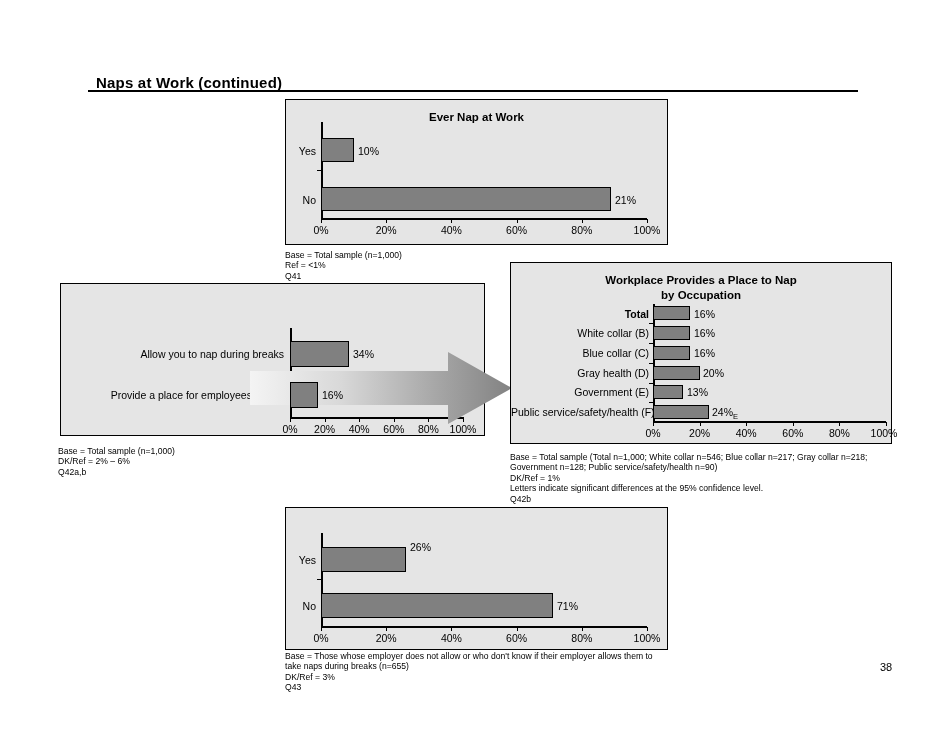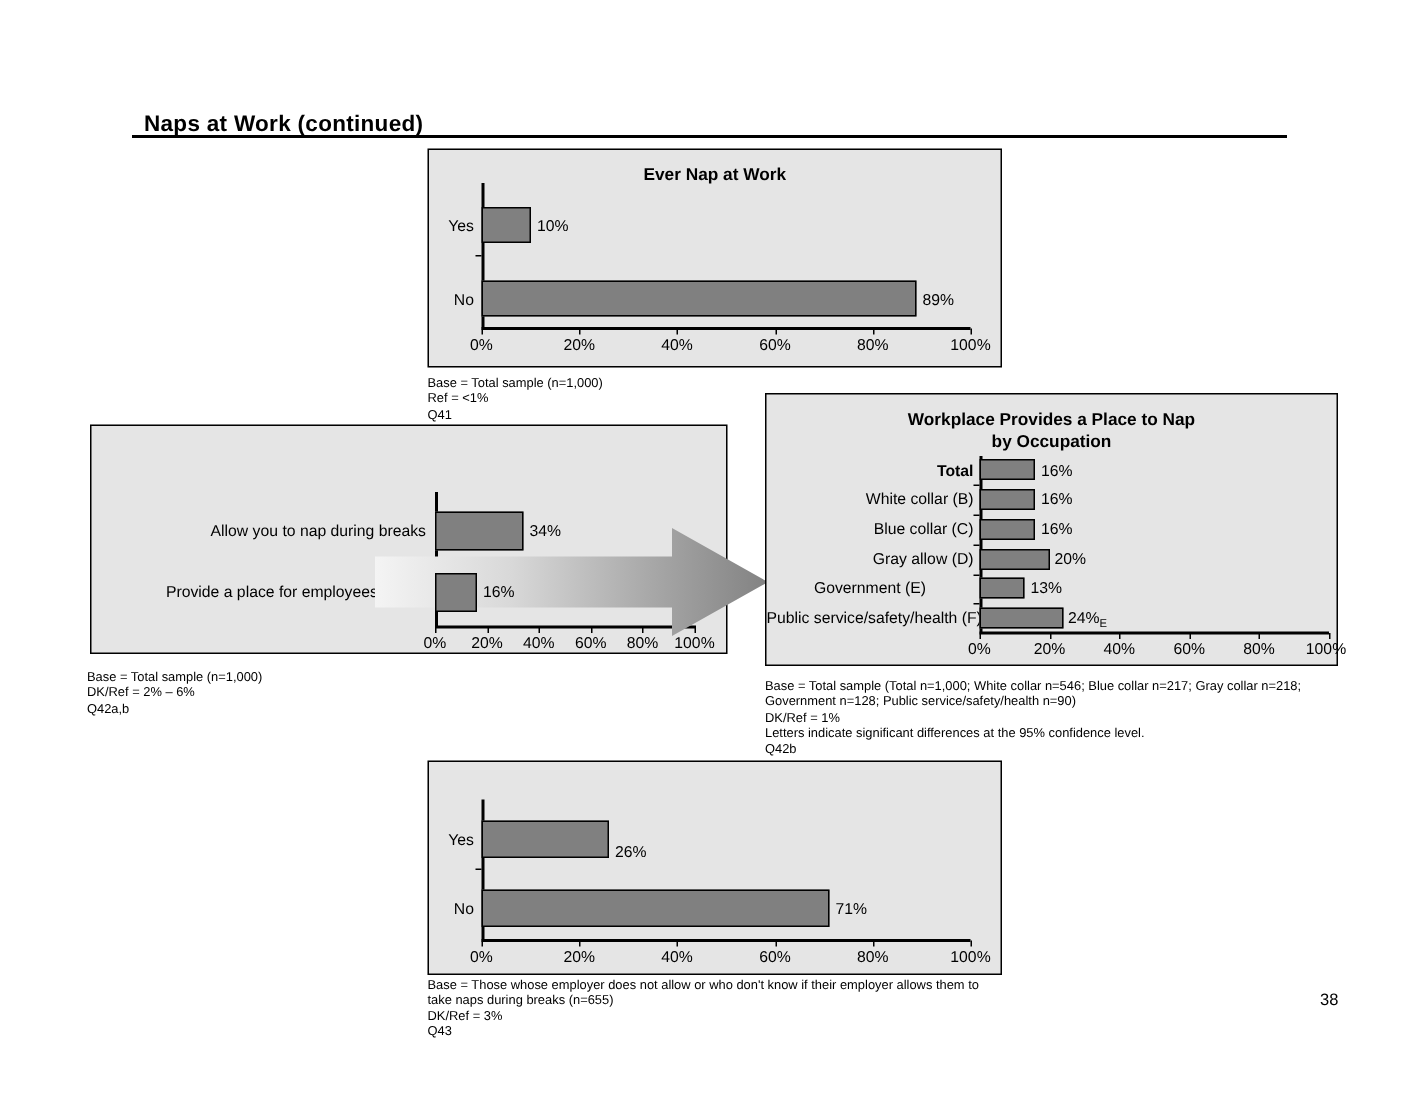--- a/index.html
+++ b/index.html
@@ -152,21 +152,21 @@
     <div class="axis-hline" style="left:35px; top:118px; width:326px;"></div>
 
     <div class="ytick" style="left:31px; top:70px;"></div>
 
     <div class="cat-label" style="left:0px; top:45px; width:30px;">Yes</div>
     <div class="bar" style="left:35px; top:38px; width:32.6px; height:24px;"></div>
     <div class="bar-value" style="left:72px; top:45px;">10%</div>
 
     <div class="cat-label" style="left:0px; top:94px; width:30px;">No</div>
     <div class="bar" style="left:35px; top:87px; width:290.1px; height:24px;"></div>
-    <div class="bar-value" style="left:329px; top:94px;">89%</div>
+    <div class="bar-value" style="left:329px; top:94px;">21%</div>
 
     <div class="tick" style="left:35px; top:119px;"></div>
     <div class="tick" style="left:100.2px; top:119px;"></div>
     <div class="tick" style="left:165.4px; top:119px;"></div>
     <div class="tick" style="left:230.6px; top:119px;"></div>
     <div class="tick" style="left:295.8px; top:119px;"></div>
     <div class="tick" style="left:361px; top:119px;"></div>
 
     <div class="xtick-label" style="left:35px; top:124px;">0%</div>
     <div class="xtick-label" style="left:100.2px; top:124px;">20%</div>
@@ -254,25 +254,25 @@
     <div class="bar-value" style="left:183px; top:45px;">16%</div>
 
     <div class="cat-label" style="left:0px; top:64px; width:138px;">White collar (B)</div>
     <div class="bar" style="left:142px; top:63px; width:37.3px; height:14px;"></div>
     <div class="bar-value" style="left:183px; top:64px;">16%</div>
 
     <div class="cat-label" style="left:0px; top:84px; width:138px;">Blue collar (C)</div>
     <div class="bar" style="left:142px; top:83px; width:37.3px; height:14px;"></div>
     <div class="bar-value" style="left:183px; top:84px;">16%</div>
 
-    <div class="cat-label" style="left:0px; top:104px; width:138px;">Gray allow (D)</div>
+    <div class="cat-label" style="left:0px; top:104px; width:138px;">Gray health (D)</div>
     <div class="bar" style="left:142px; top:103px; width:46.6px; height:14px;"></div>
     <div class="bar-value" style="left:192px; top:104px;">20%</div>
 
-    <div class="cat-label" style="left:0px; top:123px; width:138px;text-align:center;">Government (E)</div>
+    <div class="cat-label" style="left:0px; top:123px; width:138px;">Government (E)</div>
     <div class="bar" style="left:142px; top:122px; width:30.3px; height:14px;"></div>
     <div class="bar-value" style="left:176px; top:123px;">13%</div>
 
     <div class="cat-label" style="left:0px; top:143px; width:138px;">Public service/safety/health (F)</div>
     <div class="bar" style="left:142px; top:142px; width:55.9px; height:14px;"></div>
     <div class="bar-value" style="left:201px; top:143px;"><span>24%</span><sub>E</sub></div>
 
     <div class="tick" style="left:142px; top:159px;"></div>
     <div class="tick" style="left:188.6px; top:159px;"></div>
     <div class="tick" style="left:235.2px; top:159px;"></div>
@@ -298,21 +298,21 @@
 <div class="panel" style="left:285px; top:507px; width:383px; height:143px;">
 
   <div class="plot" style="left:0; top:0; width:383px; height:143px;">
     <div class="axis-vline" style="left:35px; top:25px; height:94px;"></div>
     <div class="axis-hline" style="left:35px; top:118px; width:326px;"></div>
 
     <div class="ytick" style="left:31px; top:71px;"></div>
 
     <div class="cat-label" style="left:0px; top:46px; width:30px;">Yes</div>
     <div class="bar" style="left:35px; top:39px; width:84.8px; height:25px;"></div>
-    <div class="bar-value" style="left:124px; top:54px;">26%</div>
+    <div class="bar-value" style="left:124px; top:33px;">26%</div>
 
     <div class="cat-label" style="left:0px; top:92px; width:30px;">No</div>
     <div class="bar" style="left:35px; top:85px; width:231.5px; height:25px;"></div>
     <div class="bar-value" style="left:271px; top:92px;">71%</div>
 
     <div class="tick" style="left:35px; top:119px;"></div>
     <div class="tick" style="left:100.2px; top:119px;"></div>
     <div class="tick" style="left:165.4px; top:119px;"></div>
     <div class="tick" style="left:230.6px; top:119px;"></div>
     <div class="tick" style="left:295.8px; top:119px;"></div>

